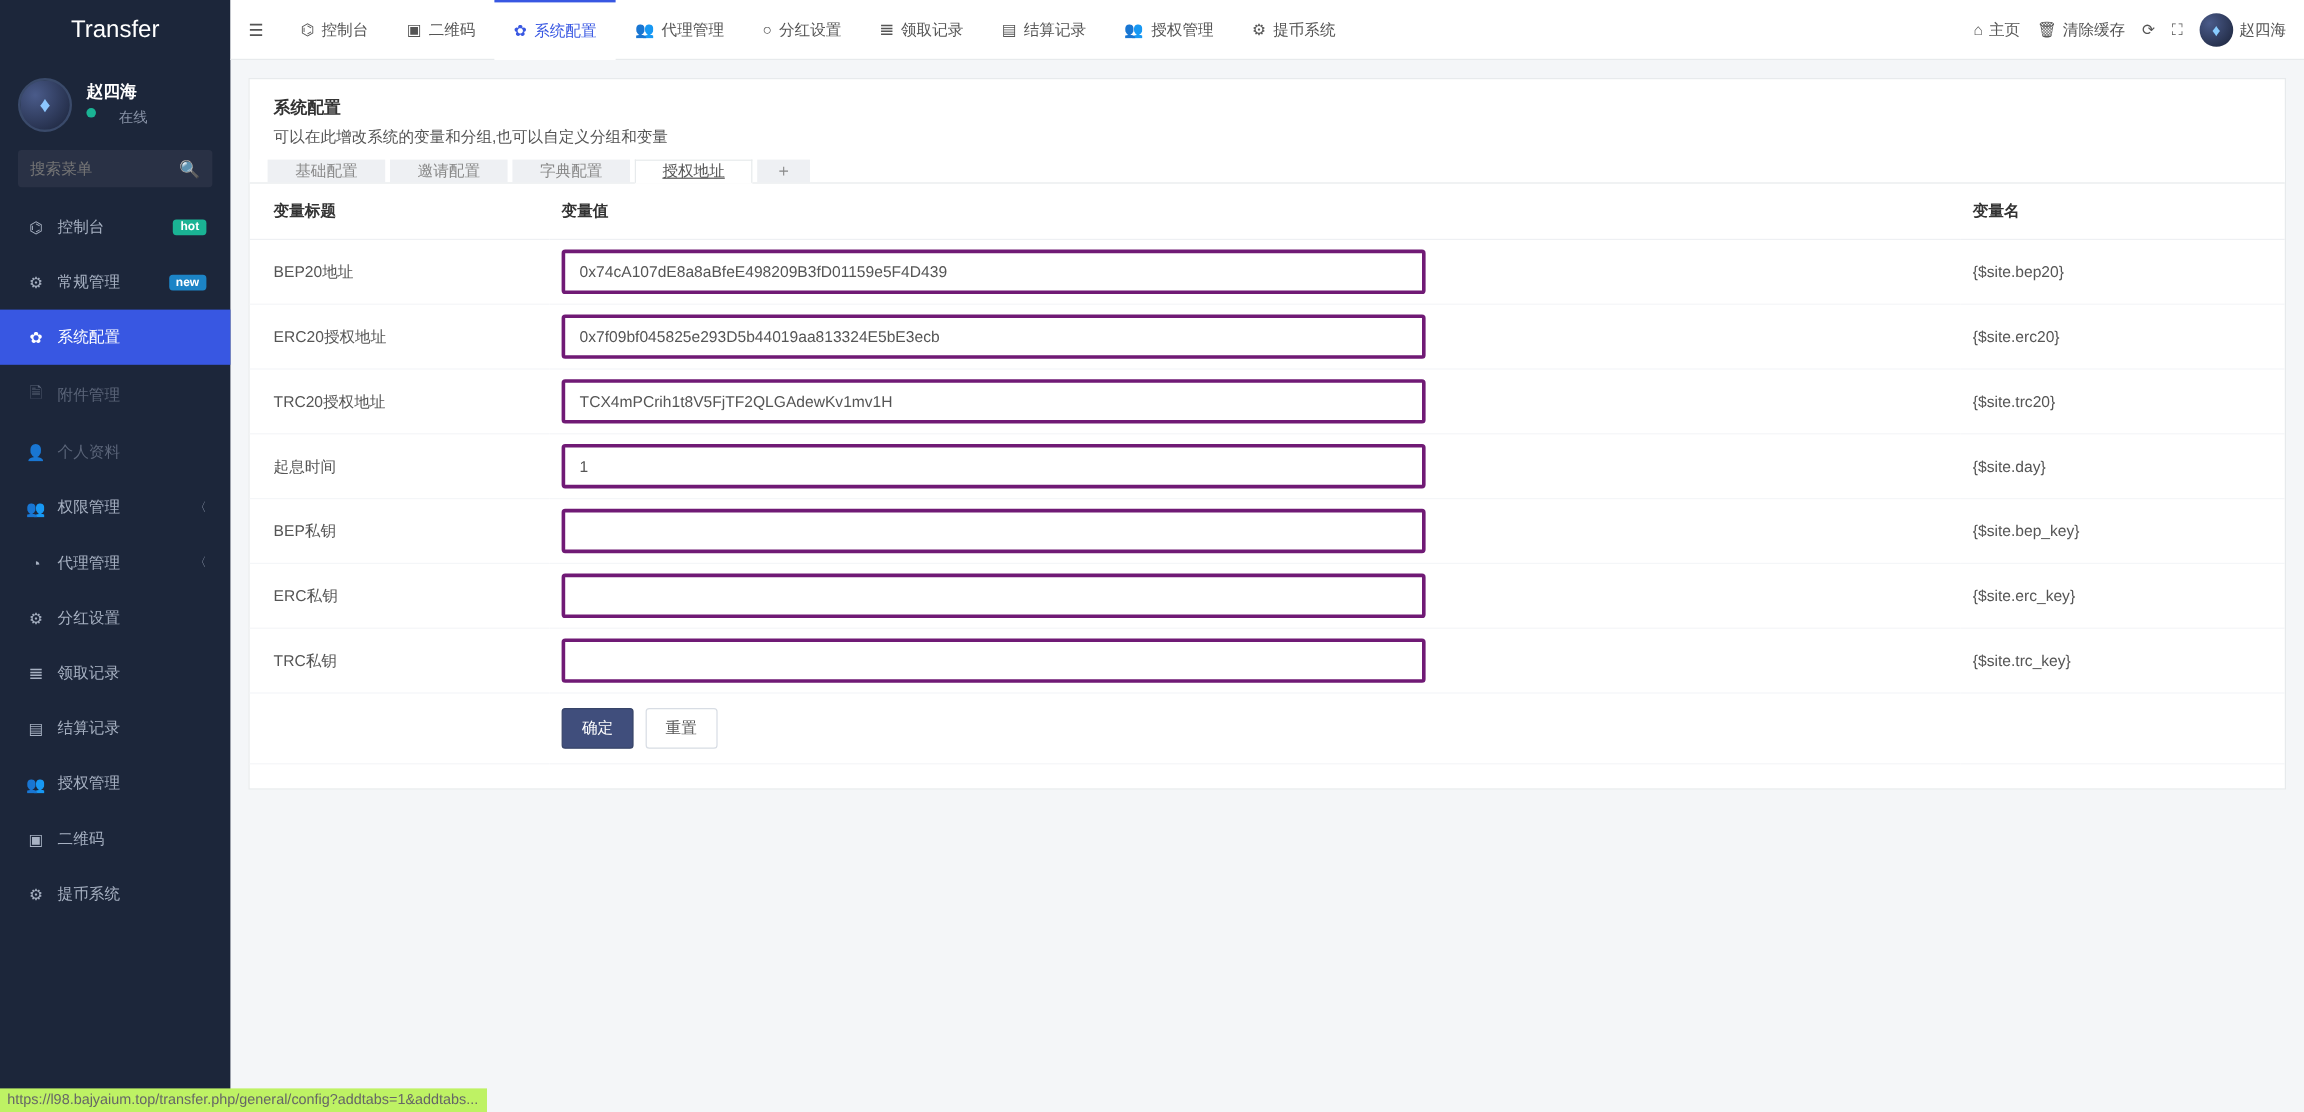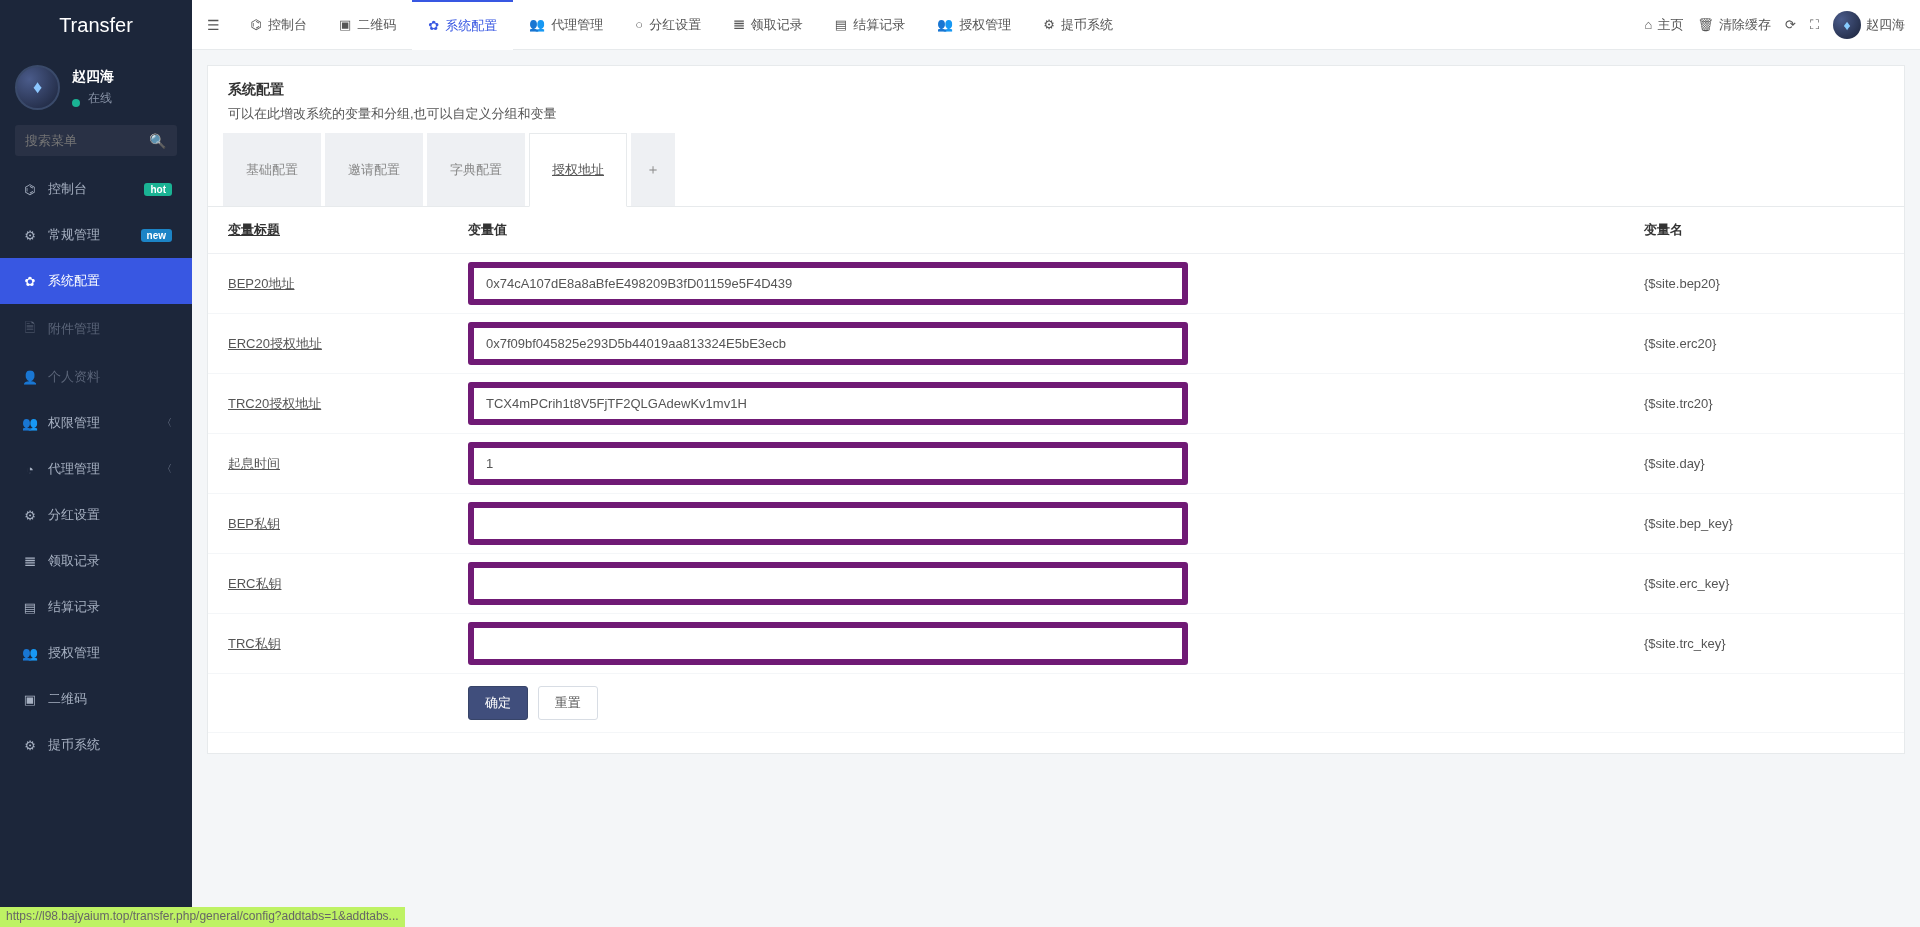--- a/index.html
+++ b/index.html
@@ -6,21 +6,21 @@
 body { font-family: -apple-system, "Helvetica Neue", Helvetica, Arial, sans-serif; font-size: 14px; color: #333; background: #f4f6f8; }
 
 .wrapper { display: flex; min-height: 100vh; }
 
 
 .sidebar { width: 192px; background: #1c263a; color: #fff; display: flex; flex-direction: column; flex-shrink: 0; }
 .logo { height: 50px; display: flex; align-items: center; justify-content: center; font-size: 20px; font-weight: 400; background: #1c263a; }
 .profile { padding: 15px; display: flex; align-items: center; gap: 12px; }
 .avatar-lg { width: 45px; height: 45px; border-radius: 50%; background: radial-gradient(circle at 30% 30%, #4a5b8a, #1a2238); border: 2px solid #3a4a6a; display:flex; align-items:center; justify-content:center; }
 .profile-info .name { font-weight: bold; font-size: 14px; }
-.profile-info .status { font-size: 12px; color: #8a94a8; margin-top: 4px; display:flex; align-items:flex-end; gap:8px; }
+.profile-info .status { font-size: 12px; color: #8a94a8; margin-top: 4px; display:flex; align-items:flex-start; gap:19px; }
 .online-dot { width: 8px; height: 8px; background: #1ab394; border-radius: 50%; display: inline-block; }
 .search-box { margin: 0 15px 10px; position: relative; }
 .search-box input { width: 100%; background: #293145; border: none; padding: 8px 30px 8px 10px; color: #8a94a8; border-radius: 3px; font-size: 13px; }
 .search-box .icon { position: absolute; right: 10px; top: 8px; color: #8a94a8; }
 
 .menu { list-style: none; }
 .menu li { display: flex; align-items: center; padding: 14px 20px; color: #a7b1c2; font-size: 13px; cursor: pointer; position: relative; }
 .menu li.active { background: #3857e2; color: #fff; }
 .menu li.disabled { color: #5a6478; }
 .menu li .micon { width: 20px; display: inline-flex; justify-content: center; margin-right: 8px; }
@@ -41,31 +41,31 @@
 .topright { margin-left: auto; display: flex; align-items: center; gap: 14px; }
 .topright a { color: #555; font-size: 13px; display: flex; align-items: center; gap: 5px; cursor: pointer; text-decoration: none; }
 .avatar-sm { width: 28px; height: 28px; border-radius: 50%; background: radial-gradient(circle at 30% 30%, #4a5b8a, #1a2238); display:flex; align-items:center; justify-content:center; color:#8cf; font-size:14px;}
 
 .content { padding: 15px; }
 .panel { background: #fff; border: 1px solid #e7eaec; }
 .panel-head { padding: 15px 20px 10px; }
 .panel-head h5 { font-size: 14px; font-weight: bold; margin-bottom: 6px; }
 .panel-head p { font-size: 13px; color: #555; }
 .tabs { display: flex; padding: 0 15px; border-bottom: 1px solid #e7eaec; background: #fff; }
-.tabs .tab { padding: 27px 22px; background: #eef0f3; margin-right: 4px; color: #888; font-size: 13px; cursor: pointer; border: 1px solid transparent; border-bottom: none; }
+.tabs .tab { padding: 0 22px; background: #eef0f3; margin-right: 4px; color: #888; font-size: 13px; cursor: pointer; border: 1px solid transparent; border-bottom: none; }
 .tabs .tab.active { background: #fff; color: #555; border: 1px solid #e7eaec; border-bottom: 1px solid #fff; margin-bottom: -1px; text-decoration: underline; }
 .tabs .plus { width: 44px; display:flex; align-items:center; justify-content:center; background:#eef0f3; color:#888; cursor:pointer; margin-right:4px;}
 
 .table-wrap { padding: 0 0 20px 0; }
 table { width: 100%; border-collapse: collapse; }
 th { text-align: left; padding: 14px 10px; font-size: 13px; color:#333; font-weight:bold; border-bottom: 1px solid #eef0f3;}
-th:first-child, td:first-child { padding-left: 20px; text-decoration: underline; }
+th:first-child, td:first-child { padding-left: 20px; }
 th:last-child, td:last-child { padding-right: 20px; }
 td { padding: 8px 10px; font-size: 13px; color: #555; border-bottom: 1px solid #f4f6f8; vertical-align: middle; }
-td input { width: 100%; max-width: 720px; padding: 8px 12px; border: 6px solid #701a75; border-radius: 3px; font-size: 13px; color: #555; }
+td input { width: 100%; max-width: 720px; padding: 8px 12px; border: 3px solid #701a75; border-radius: 3px; font-size: 13px; color: #555; }
 .col-title { width: 250px; }
 .col-name { width: 270px; }
 .actions { padding: 12px 10px; }
 .btn { padding: 7px 16px; border-radius: 3px; font-size: 13px; cursor: pointer; border: 1px solid transparent; }
 .btn-primary { background: #404e7c; color: #fff; border-color: #374468; }
 .btn-default { background: #fff; color: #555; border: 1px solid #d8dde4; margin-left: 6px; }
 
 .statusbar { position: fixed; left: 0; bottom: 0; max-width: 440px; height: 20px; background: #bef264; color: #666; font-size: 12px; padding: 2px 6px; white-space: nowrap; overflow:hidden; }
 .eth-glyph{ font-size:18px; color:#8cc7ff; }
 </style>

